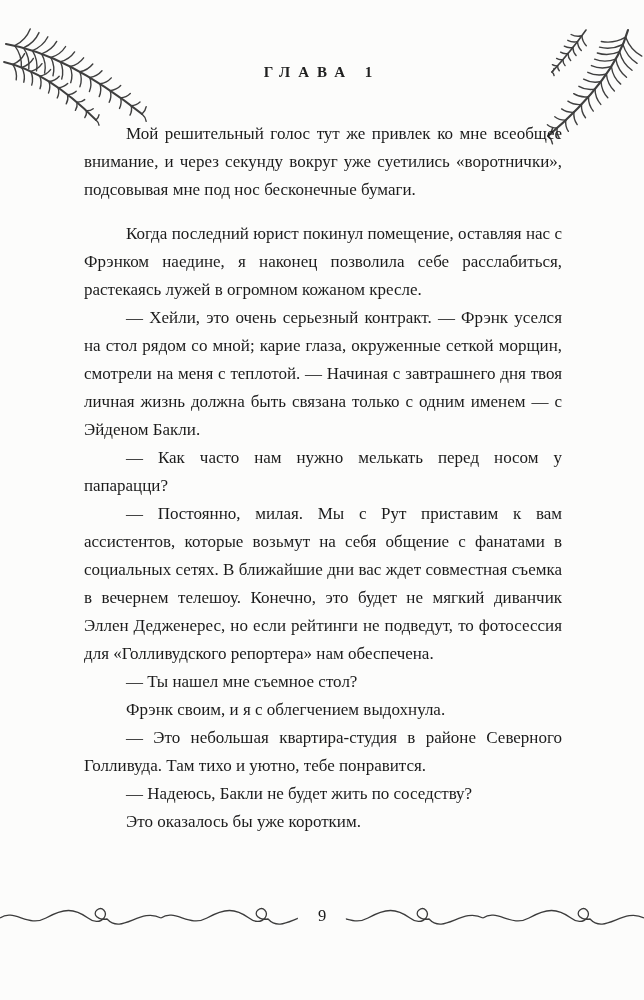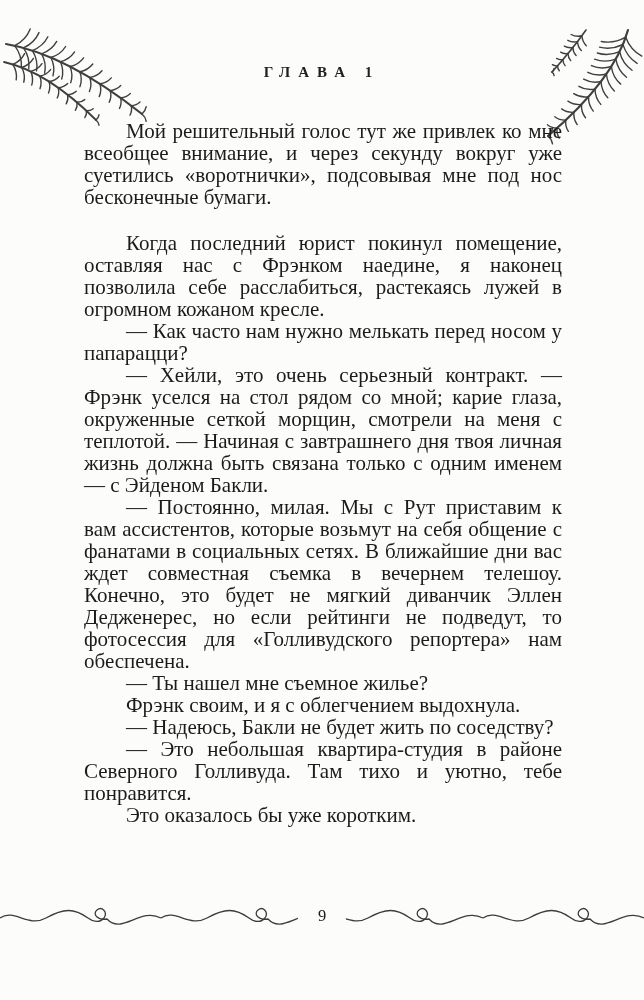--- a/index.html
+++ b/index.html
@@ -23,27 +23,27 @@
     letter-spacing: 8px;
     color: #1f1f1f;
   }
   .deco { position: absolute; overflow: visible; }
   .deco-left  { left: 4px;  top: 36px; }
   .deco-right { right: 8px; top: 28px; }
   .text-block {
     position: absolute;
     top: 120px; left: 84px; width: 478px;
     text-align: justify;
-    font-size: 21px;
-    line-height: 22px;
+    font-size: 17px;
+    line-height: 28px;
     color: #1b1b1b;
     hyphens: auto;
   }
   .text-block p { margin: 0; text-indent: 42px; }
-  .text-block p.gap { margin-top: 24px; }
+  .text-block p.gap { margin-top: 16px; }
   .footer-line { position: absolute; left: 0; top: 901px; }
   .page-number {
     position: absolute;
     top: 906px; left: 50%;
     transform: translateX(-50%);
     background: #fcfcfb;
     padding: 0 20px;
     font-size: 16.5px;
     color: #1b1b1b;
   }
@@ -151,27 +151,27 @@
       <path d="M46.9,31.6 Q46.9,35.1 49.1,37.6" stroke="#3f3f3f" stroke-width="1.4" fill="none" stroke-linecap="round"></path>
       <path d="M41.6,37.8 Q38.7,38.2 36.4,36.7" stroke="#3f3f3f" stroke-width="1.4" fill="none" stroke-linecap="round"></path>
       <path d="M41.6,37.8 Q41.5,40.7 43.3,42.8" stroke="#3f3f3f" stroke-width="1.4" fill="none" stroke-linecap="round"></path>
       <path d="M36.0,44.0 Q37.8,45.5 38.1,47.6" stroke="#3f3f3f" stroke-width="1.4" fill="none" stroke-linecap="round"></path>
       <path d="M36.0,44.0 Q37.8,42.5 38.1,40.4" stroke="#3f3f3f" stroke-width="1.4" fill="none" stroke-linecap="round"></path>
     </svg>
 
   <div id="body-text" class="text-block">
       <p>Мой решительный голос тут же привлек ко мне всеобщее внимание, и через секунду вокруг уже суетились «воротнички», подсовывая мне под нос бесконечные бумаги.</p>
       <p class="gap">Когда последний юрист покинул помещение, оставляя нас с Фрэнком наедине, я наконец позволила себе расслабиться, растекаясь лужей в огромном кожаном кресле.</p>
+      <p>— Хейли, это очень серьезный контракт. — Фрэнк уселся на стол рядом со мной; карие глаза, окруженные сеткой морщин, смотрели на меня с теплотой. — Начиная с завтрашнего дня твоя личная жизнь должна быть связана только с одним именем — с Эйденом Бакли.</p>
       <p>— Как часто нам нужно мелькать перед носом у папарацци?</p>
-      <p>— Хейли, это очень серьезный контракт. — Фрэнк уселся на стол рядом со мной; карие глаза, окруженные сеткой морщин, смотрели на меня с теплотой. — Начиная с завтрашнего дня твоя личная жизнь должна быть связана только с одним именем — с Эйденом Бакли.</p>
       <p>— Постоянно, милая. Мы с Рут приставим к вам ассистентов, которые возьмут на себя общение с фанатами в социальных сетях. В ближайшие дни вас ждет совместная съемка в вечернем телешоу. Конечно, это будет не мягкий диванчик Эллен Дедженерес, но если рейтинги не подведут, то фотосессия для «Голливудского репортера» нам обеспечена.</p>
-      <p>— Ты нашел мне съемное жилье?</p>
+      <p>— Ты нашел мне съемное стол?</p>
       <p>Фрэнк своим, и я с облегчением выдохнула.</p>
+      <p>— Это небольшая квартира-студия в районе Северного Голливуда. Там тихо и уютно, тебе понравится.</p>
       <p>— Надеюсь, Бакли не будет жить по соседству?</p>
-      <p>— Это небольшая квартира-студия в районе Северного Голливуда. Там тихо и уютно, тебе понравится.</p>
       <p>Это оказалось бы уже коротким.</p>
     </div>
 
   <svg class="footer-line" width="644" height="34" viewBox="0 0 644 34">
     <defs>
       <path id="fl" d="M0,17 C14,7 28,27 46,17 S74,7 88,17 c5,4 12,5 16,0 c4,-6 -2,-12 -7,-8 c-5,4 1,11 10,9 C122,34 140,6 161,17" fill="none"></path>
     </defs>
     <use href="#fl" x="0" stroke="#3c3c3c" stroke-width="1.3"></use>
     <use href="#fl" x="161" stroke="#3c3c3c" stroke-width="1.3"></use>
     <use href="#fl" x="322" stroke="#3c3c3c" stroke-width="1.3"></use>

